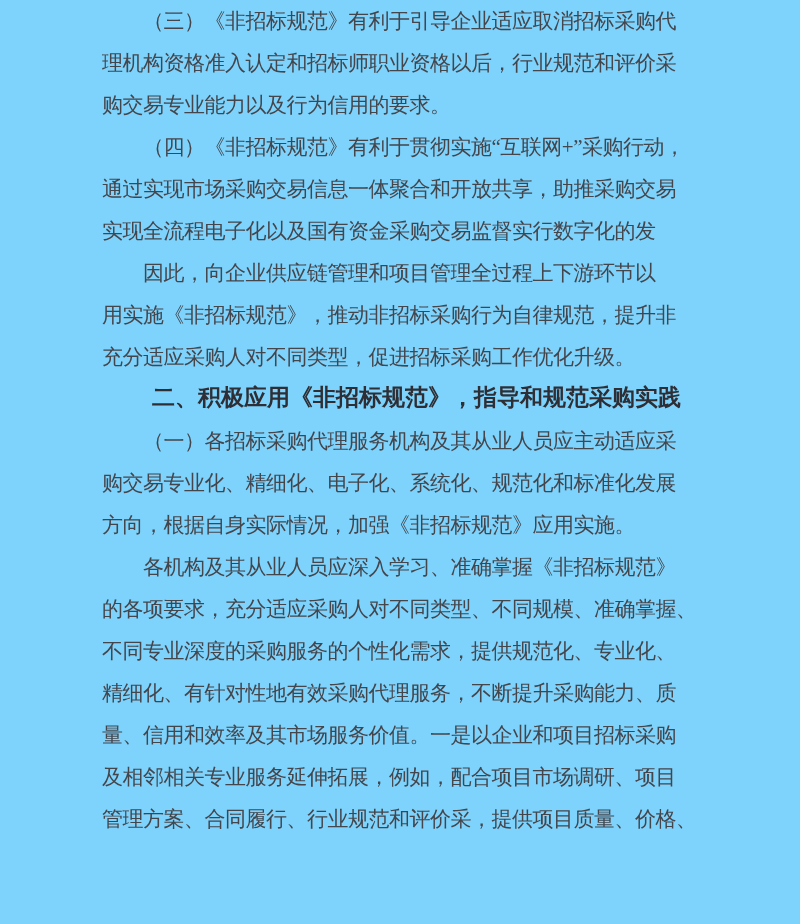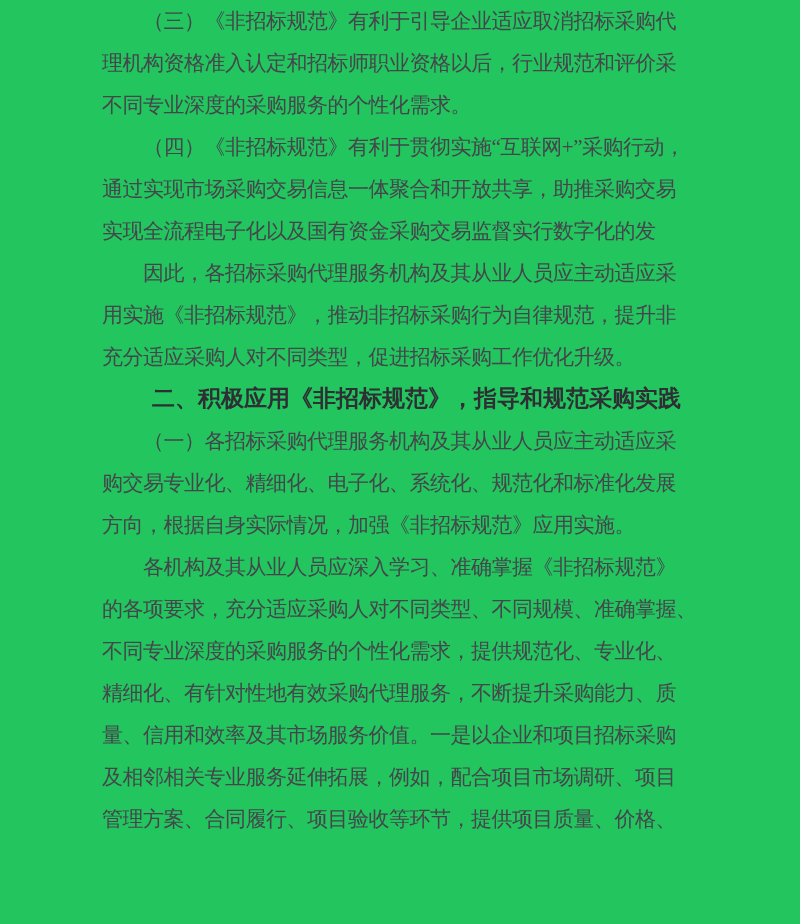--- a/index.html
+++ b/index.html
@@ -4,21 +4,21 @@
 <style>
   html, body {
     margin: 0;
     padding: 0;
     background: #ffffff;
   }
   .page {
     position: relative;
     width: 800px;
     height: 924px;
-    background: #22c55e;
+    background: #7dd3fc;
     overflow: hidden;
   }
   .text-block {
     position: absolute;
     left: 102px;
     top: 0;
     width: 640px;
   }
   .line {
     height: 42px;
@@ -31,42 +31,42 @@
   }
   .line.indent {
     padding-left: 41px;
   }
   .line.heading {
     padding-left: 50px;
     font-size: 23px;
     letter-spacing: 0;
     font-weight: bold;
     color: #2e2e34;
-    font-family: Liberation Serif, serif;
+    font-family: Liberation Mono, monospace;
   }
 </style>
 </head>
 <body>
 
 <div class="page">
   <div class="text-block">
       <div class="line indent">（三）《非招标规范》有利于引导企业适应取消招标采购代</div>
       <div class="line flush">理机构资格准入认定和招标师职业资格以后，行业规范和评价采</div>
-      <div class="line flush">不同专业深度的采购服务的个性化需求。</div>
+      <div class="line flush">购交易专业能力以及行为信用的要求。</div>
       <div class="line indent">（四）《非招标规范》有利于贯彻实施“互联网+”采购行动，</div>
       <div class="line flush">通过实现市场采购交易信息一体聚合和开放共享，助推采购交易</div>
       <div class="line flush">实现全流程电子化以及国有资金采购交易监督实行数字化的发</div>
-      <div class="line indent">因此，各招标采购代理服务机构及其从业人员应主动适应采</div>
+      <div class="line indent">因此，向企业供应链管理和项目管理全过程上下游环节以</div>
       <div class="line flush">用实施《非招标规范》，推动非招标采购行为自律规范，提升非</div>
       <div class="line flush">充分适应采购人对不同类型，促进招标采购工作优化升级。</div>
       <div class="line heading">二、积极应用《非招标规范》，指导和规范采购实践</div>
       <div class="line indent">（一）各招标采购代理服务机构及其从业人员应主动适应采</div>
       <div class="line flush">购交易专业化、精细化、电子化、系统化、规范化和标准化发展</div>
       <div class="line flush">方向，根据自身实际情况，加强《非招标规范》应用实施。</div>
       <div class="line indent">各机构及其从业人员应深入学习、准确掌握《非招标规范》</div>
       <div class="line flush">的各项要求，充分适应采购人对不同类型、不同规模、准确掌握、</div>
       <div class="line flush">不同专业深度的采购服务的个性化需求，提供规范化、专业化、</div>
       <div class="line flush">精细化、有针对性地有效采购代理服务，不断提升采购能力、质</div>
       <div class="line flush">量、信用和效率及其市场服务价值。一是以企业和项目招标采购</div>
       <div class="line flush">及相邻相关专业服务延伸拓展，例如，配合项目市场调研、项目</div>
-      <div class="line flush">管理方案、合同履行、项目验收等环节，提供项目质量、价格、</div>
+      <div class="line flush">管理方案、合同履行、行业规范和评价采，提供项目质量、价格、</div>
     </div>
 </div>
 
 </body></html>

